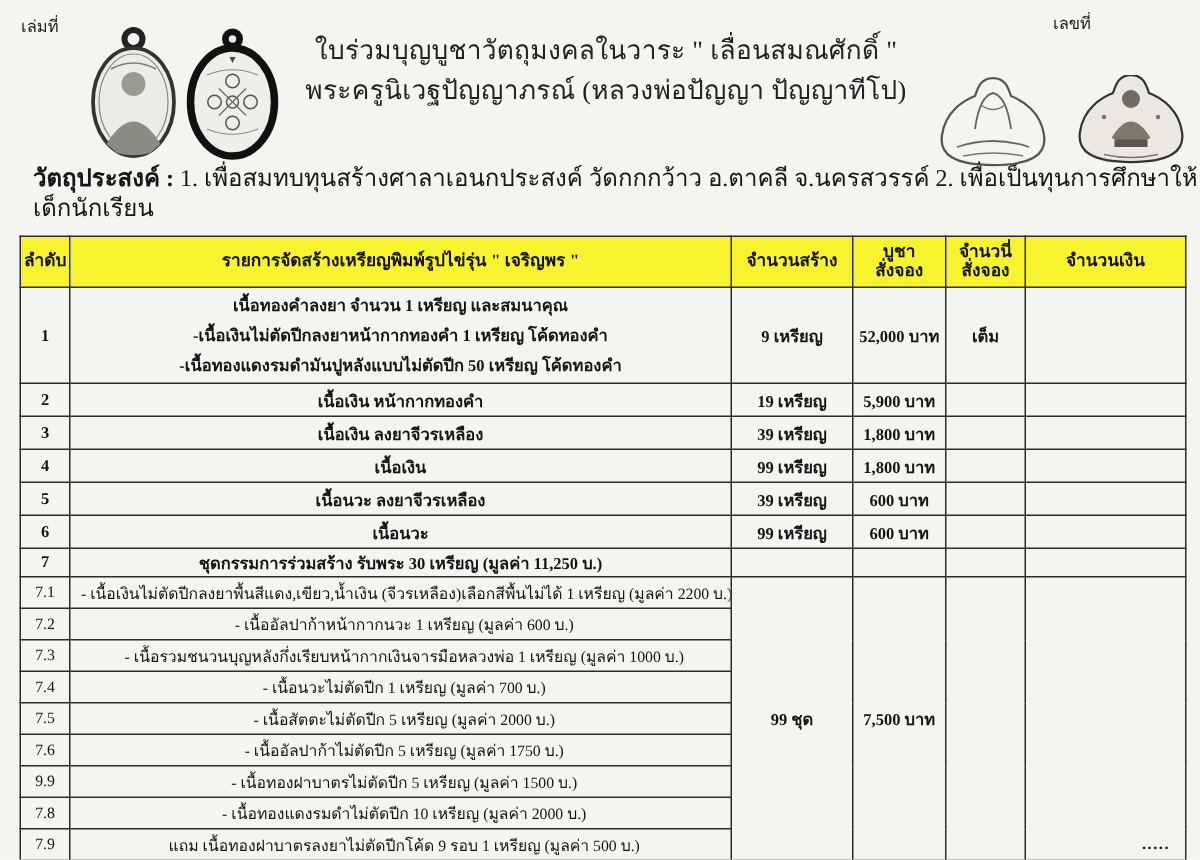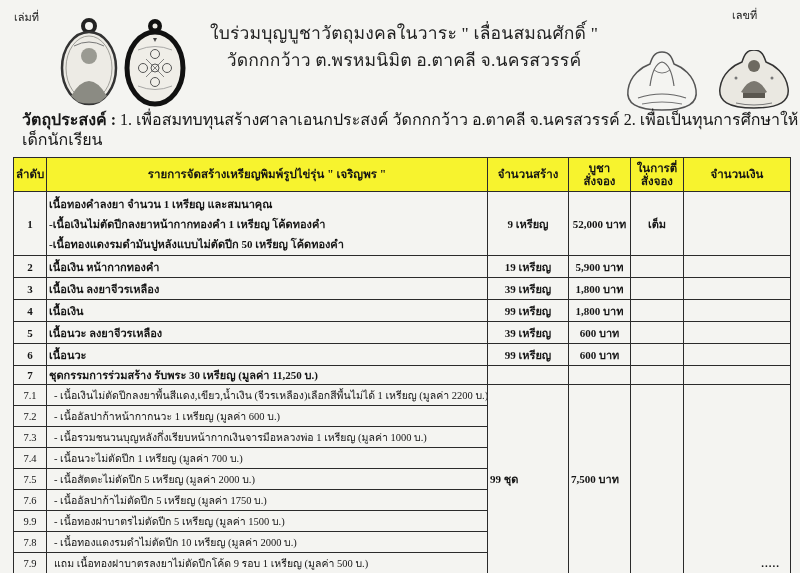--- a/index.html
+++ b/index.html
@@ -3,21 +3,21 @@
 <meta charset="utf-8">
 <style>
   html,body{margin:0;padding:0;}
   .page{
     position:relative;width:800px;height:573px;overflow:hidden;
     background:#f4f4f1;color:#1b1b1b;
     font-family:Liberation Serif, serif;
   }
   .corner-label{position:absolute;font-size:11px;color:#222;}
   .corner-label.left{left:14px;top:8px;}
-  .corner-label.right{left:732px;top:6px;}
+  .corner-label.right{left:702px;top:6px;}
   .medals{position:absolute;left:56px;top:16px;width:132px;height:92px;}
   .amulets{position:absolute;left:624px;top:50px;width:170px;height:62px;}
   .title{
     position:absolute;left:168px;top:20px;width:472px;text-align:center;
     font-size:17.5px;line-height:27px;color:#222;letter-spacing:.2px;
   }
   .purpose{position:absolute;left:22px;top:110px;width:780px;font-size:16px;line-height:20px;color:#161616;}
   .purpose .lbl{font-weight:bold;}
   .purpose .ln2{padding-left:62px;}
   table.order{
@@ -30,26 +30,26 @@
   }
   table.order thead th{
     background:#f7f32e;font-weight:bold;text-align:center;font-size:11.5px;line-height:13px;
   }
   tr.head{height:34px;border-radius:10px;}
   tr.r1{height:64px;}
   tr.std{height:22px;}
   tr.r7{height:15px;}
   tr.sub{height:21px;}
   td.c-no{text-align:center;font-weight:bold;}
-  td.c-item{text-align:left;font-weight:bold;padding-left:5px;}
+  td.c-item{text-align:center;font-weight:bold;padding-left:5px;}
   td.c-mid{text-align:center;font-weight:bold;}
   tr.r1 td.c-item{line-height:20px;}
   tr.sub td.c-no{font-weight:normal;font-size:10.5px;}
   tr.sub td.c-item{font-weight:normal;font-size:10.5px;padding-left:7px;}
-  td.merge-qty, td.merge-price{text-align:left;font-weight:bold;vertical-align:middle;}
+  td.merge-qty, td.merge-price{text-align:center;font-weight:bold;vertical-align:middle;}
   td.merge-amount{vertical-align:bottom;text-align:right;}
   .dots{font-weight:bold;letter-spacing:1px;padding:0 8px 4px 0;font-size:11px;}
 </style>
 </head>
 <body>
 
 <div class="page">
 
   <div class="corner-label left">เล่มที่</div>
   <div class="corner-label right">เลขที่</div>
@@ -76,21 +76,21 @@
         <path d="M90,43 L108,61 M108,43 L90,61" stroke="#666" stroke-width="0.8"></path>
         <path d="M99,26 l2,-4 l-4,0 Z" fill="#444"></path>
         <path d="M82,34 Q99,27 116,34" fill="none" stroke="#888" stroke-width="0.7"></path>
         <path d="M82,70 Q99,77 116,70" fill="none" stroke="#888" stroke-width="0.7"></path>
       </g>
     </svg>
   </div>
 
   <div class="title">
     <div>ใบร่วมบุญบูชาวัตถุมงคลในวาระ " เลื่อนสมณศักดิ์ "</div>
-    <div>วัดกกกว้าว ต.พรหมนิมิต อ.ตาคลี จ.นครสวรรค์</div>
+    <div>พระครูนิเวฐปัญญาภรณ์ (หลวงพ่อปัญญา ปัญญาทีโป)</div>
   </div>
 
   <div class="amulets">
     <svg width="170" height="62" viewBox="0 0 170 62">
       <g>
         <path d="M38,2 C30,2 28,8 26,14 C18,17 6,25 4,40 C2,53 12,60 38,60 C64,60 74,53 72,40 C70,25 58,17 50,14 C48,8 46,2 38,2 Z" fill="none" stroke="#555" stroke-width="1.5"></path>
         <path d="M26,36 Q29,14 38,12 Q47,14 50,36" fill="none" stroke="#666" stroke-width="1.2"></path>
         <path d="M30,20 Q38,26 46,20" fill="none" stroke="#777" stroke-width="1"></path>
         <path d="M14,48 Q38,40 62,48" fill="none" stroke="#666" stroke-width="1.2"></path>
         <path d="M18,54 Q38,50 58,54" fill="none" stroke="#777" stroke-width="1"></path>
@@ -126,21 +126,21 @@
     <thead>
       <tr class="head">
         <th>ลำดับ</th>
         <th>รายการจัดสร้างเหรียญพิมพ์รูปไข่รุ่น " เจริญพร "</th>
         <th>จำนวนสร้าง</th>
         <th>
           <div>บูชา</div>
           <div>สั่งจอง</div>
         </th>
         <th>
-          <div>ในการตี่</div>
+          <div>จำนวนี่</div>
           <div>สั่งจอง</div>
         </th>
         <th>จำนวนเงิน</th>
       </tr>
     </thead>
     <tbody>
       <tr class="r1">
         <td class="c-no">1</td>
         <td class="c-item">
           <div>เนื้อทองคำลงยา จำนวน 1 เหรียญ  และสมนาคุณ</div>

